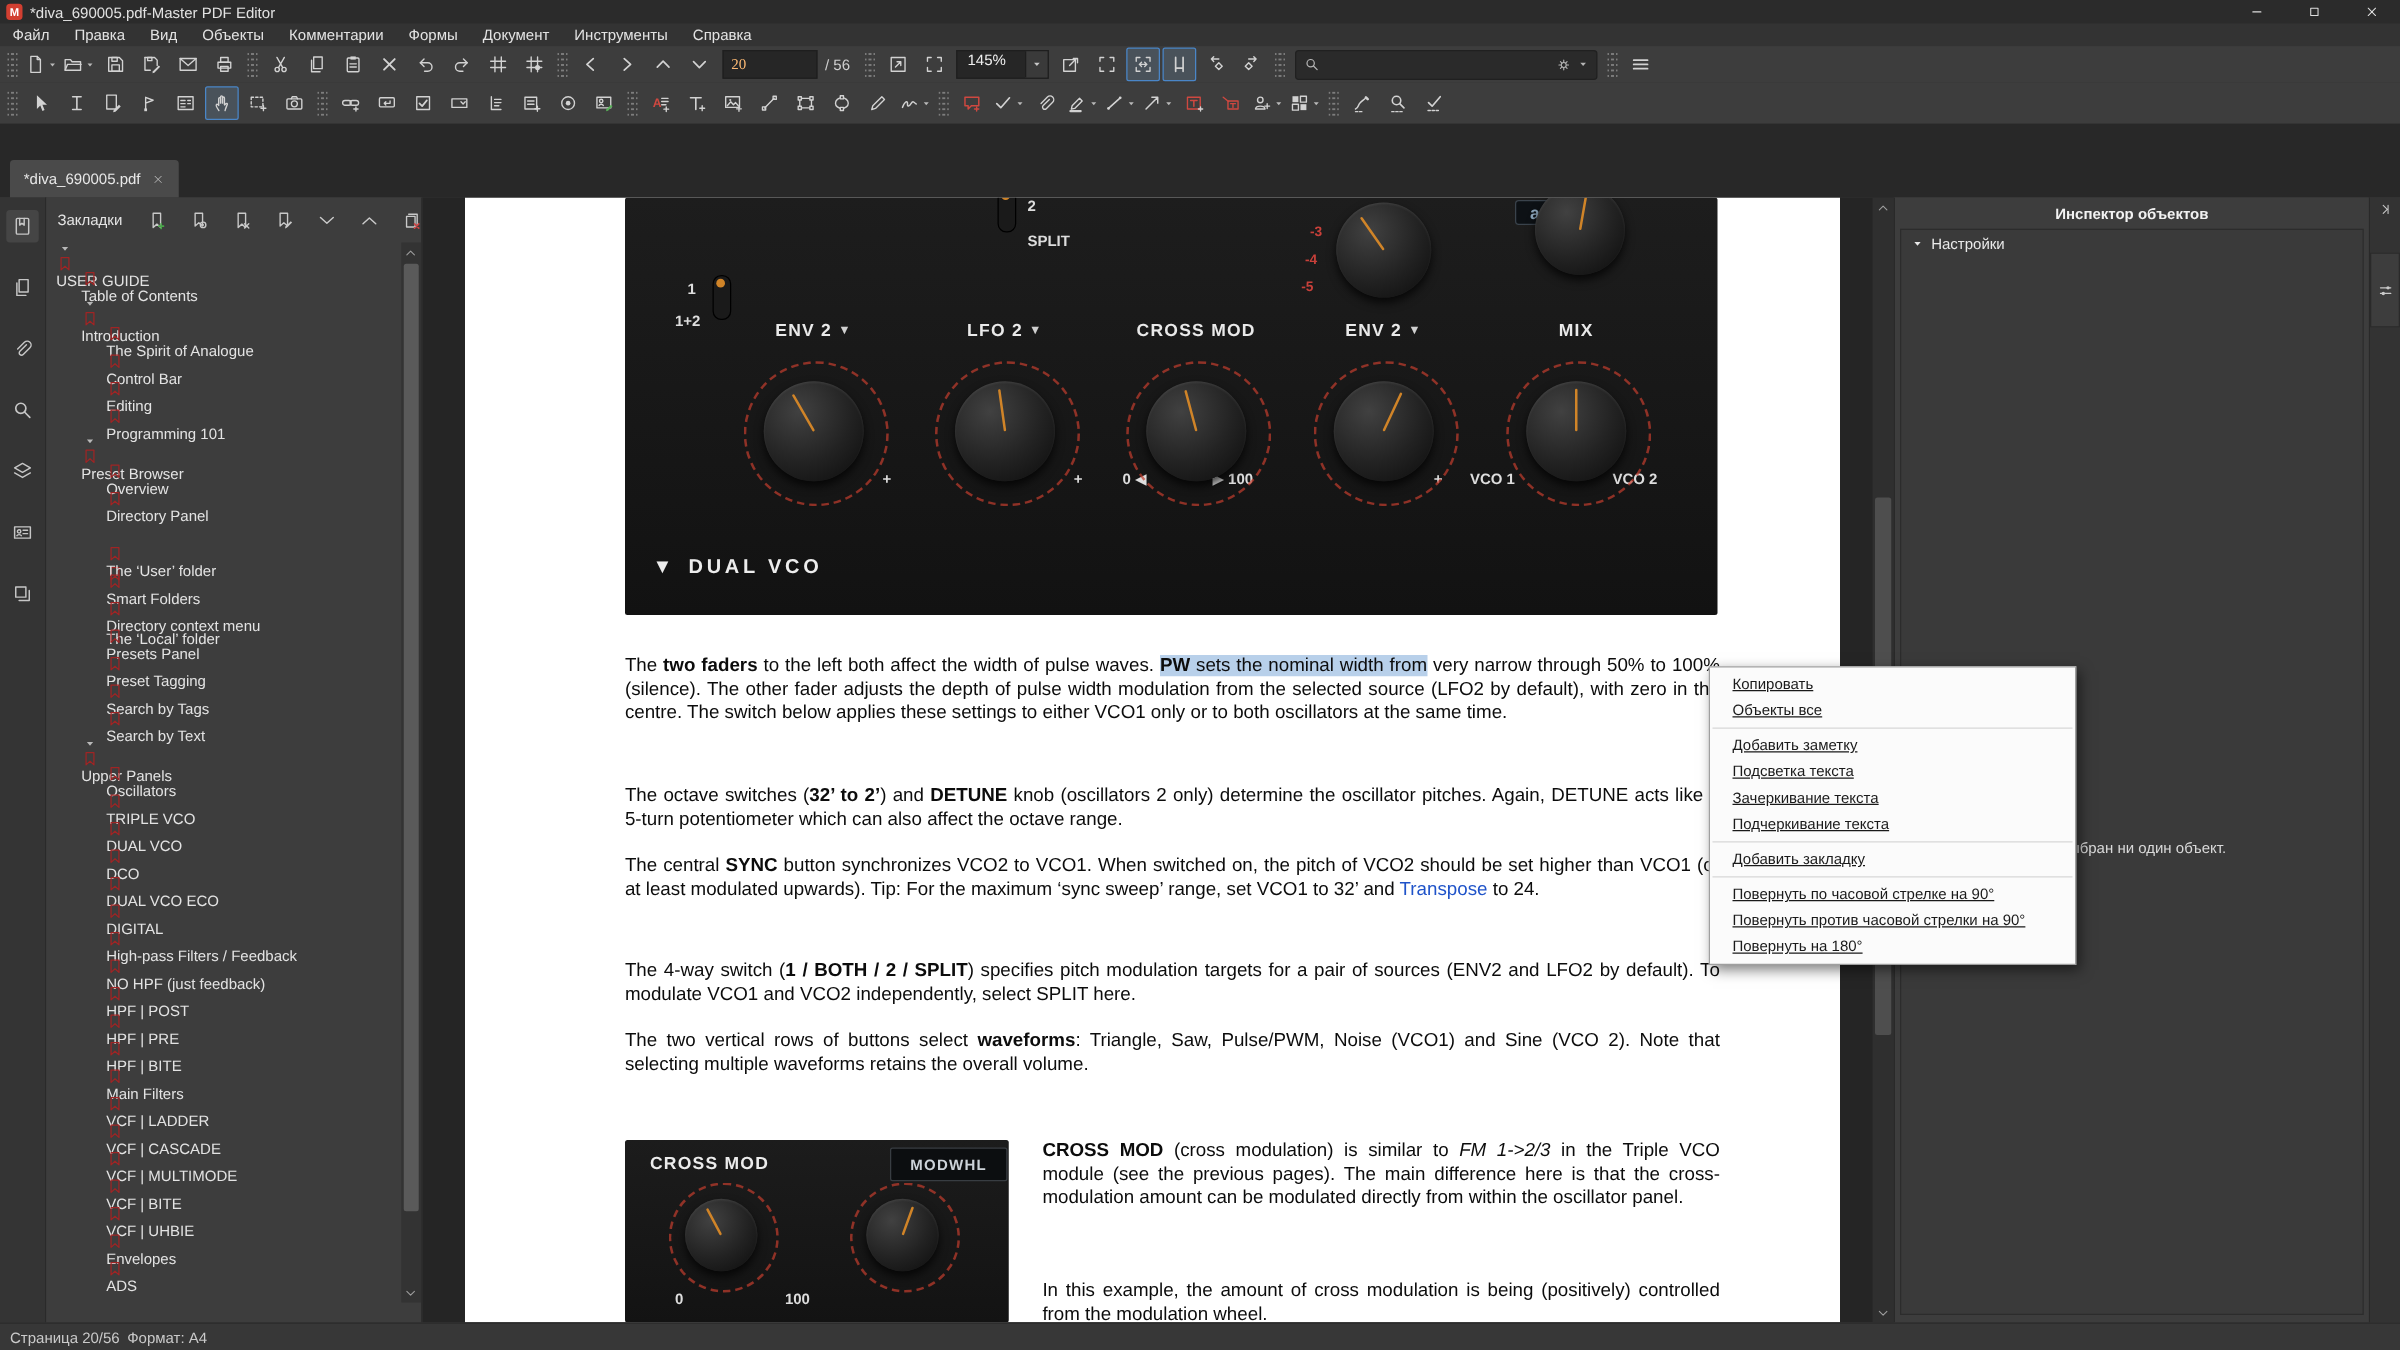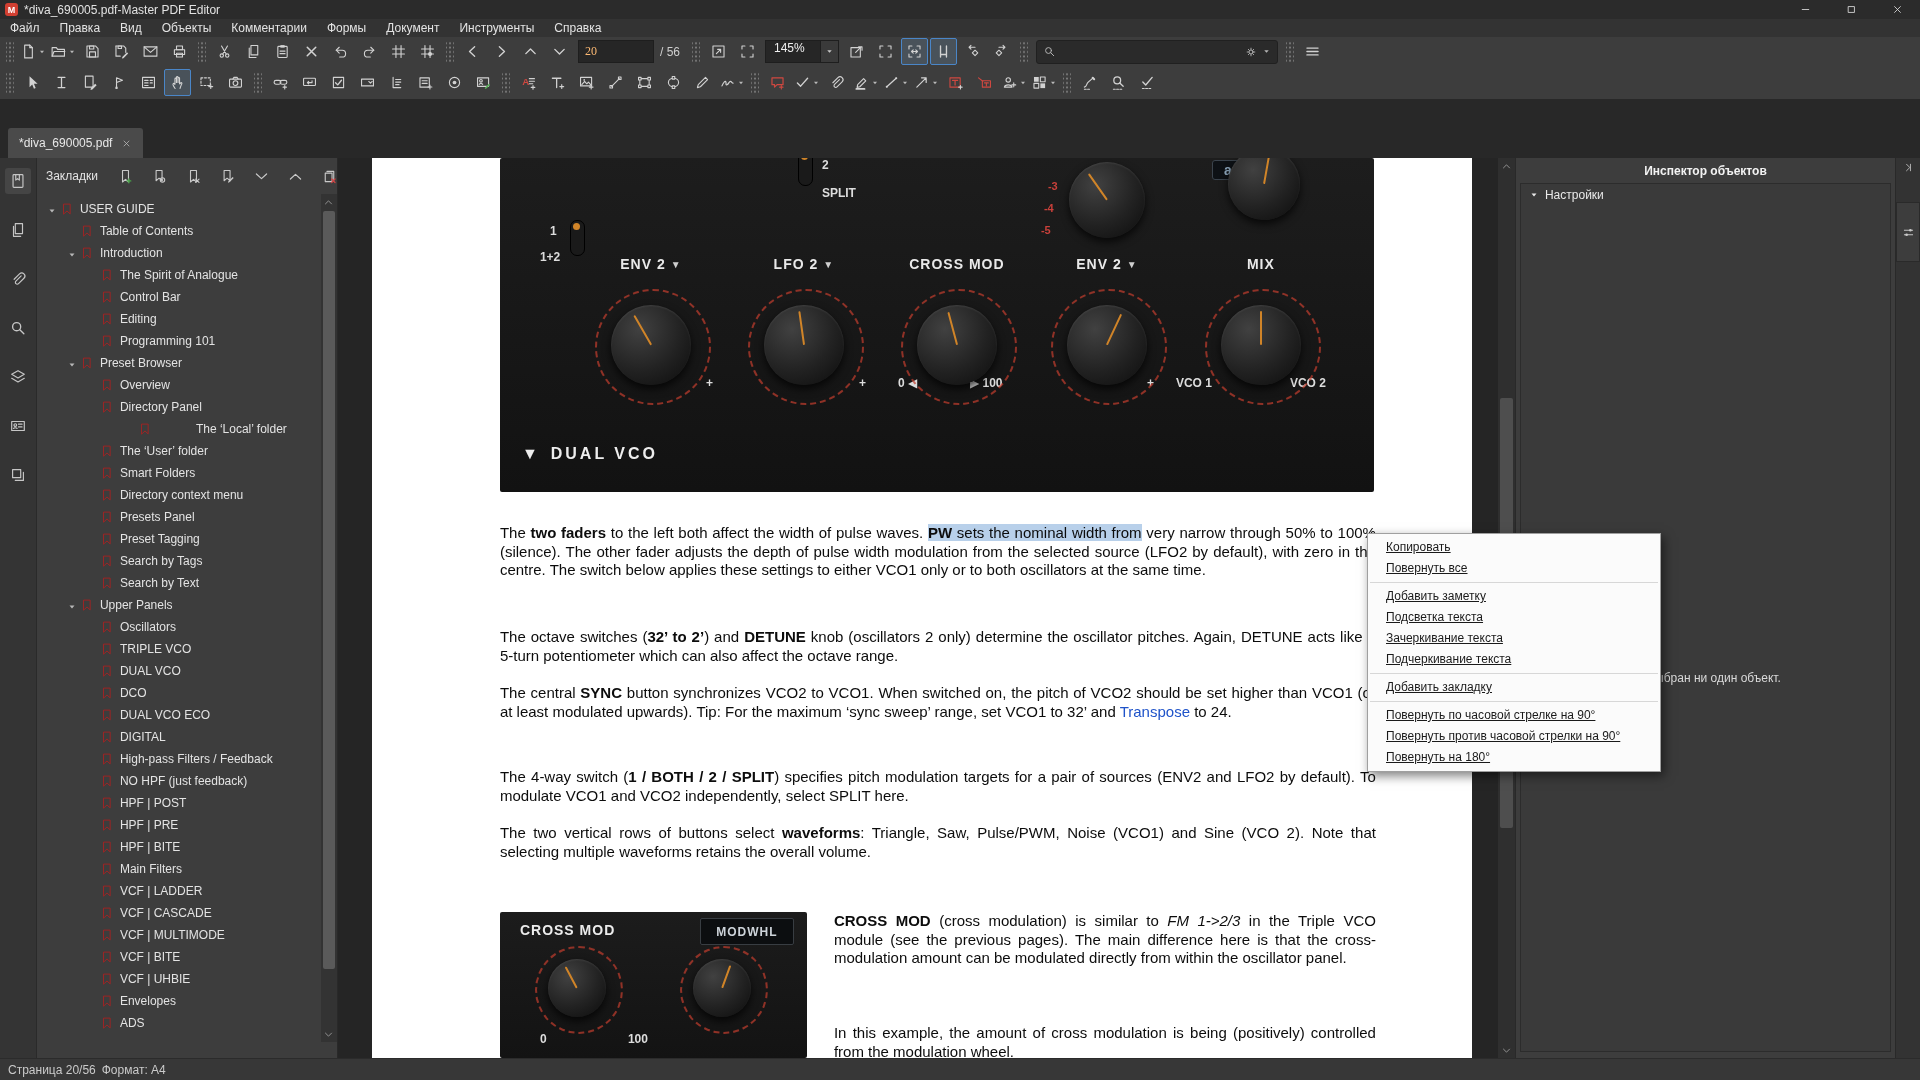--- a/index.html
+++ b/index.html
@@ -45,21 +45,21 @@
   .rail{width:36px;background:#343434;border-right:1px solid #2a2a2a;display:flex;flex-direction:column;align-items:center;padding-top:10px;}
   .rail-item{width:26px;height:26px;margin-bottom:23px;display:flex;align-items:center;justify-content:center;color:#c6c6c6;border-radius:3px;}
   .rail-item.active{background:#454545;}
 
   
   .bm-panel{width:300px;background:#3d3d3d;border-right:1px solid #292929;position:relative;}
   .bm-header{height:36px;display:flex;align-items:center;padding:0 9px;gap:14px;}
   .bm-title{font-size:12px;color:#e4e4e4;margin-right:4px;}
   .bm-tbtn{width:20px;height:20px;display:flex;align-items:center;justify-content:center;color:#c9c9c9;}
   .bm-tree{position:absolute;top:36px;bottom:16px;left:0;right:16px;overflow:hidden;font-size:12px;color:#e3e3e3;}
-  .bm-row{height:22px;display:flex;align-items:flex-end;white-space:nowrap;}
+  .bm-row{height:22px;display:flex;align-items:flex-start;white-space:nowrap;flex-direction:column;}
   .bm-arrow{width:15px;display:flex;justify-content:center;color:#b8b8b8;flex:none;}
   .bm-ic{margin-right:6px;display:flex;flex:none;}
   .bm-scroll{position:absolute;top:36px;bottom:16px;right:0;width:16px;background:#333;}
   .bm-thumb{position:absolute;left:2px;right:2px;top:17px;height:758px;background:#5a5a5a;border-radius:2px;}
   .sarrow{position:absolute;left:0;width:16px;height:16px;display:flex;align-items:center;justify-content:center;color:#9d9d9d;}
 
   
   .doc-area{width:1180px;background:#252525;position:relative;overflow:hidden;}
   .page{position:absolute;left:34px;top:0;width:1100px;height:900px;background:#fff;overflow:hidden;}
   .doc-scroll{position:absolute;right:0;top:0;width:17px;height:900px;background:#2f2f2f;}
@@ -77,21 +77,21 @@
   .tickring{position:absolute;border:2px dashed rgba(196,62,46,.7);border-radius:50%;}
   .klabel{position:absolute;transform:translateX(-50%);color:#e9e9e9;font-weight:bold;font-size:14px;letter-spacing:1px;white-space:nowrap;display:flex;gap:5px;align-items:center;}
   .klabel .kcaret{font-size:10px;color:#cfcfcf;}
   .badge{position:absolute;background:#0d1115;border:1px solid #3a434c;border-radius:3px;color:#8da7bd;font-size:14px;font-weight:bold;padding:1px 11px;}
   .small-lab{position:absolute;color:#ddd;font-size:12px;font-weight:bold;white-space:nowrap;}
   .neg{position:absolute;color:#c8403a;font-size:11px;font-weight:bold;}
   .synth-foot{position:absolute;color:#ededed;font-weight:bold;font-size:16px;letter-spacing:3px;display:flex;gap:10px;align-items:center;}
   .vswitch{position:absolute;width:13px;height:34px;background:#1a1a1a;border:1px solid #000;border-radius:7px;}
   .vswitch::after{content:"";position:absolute;left:2px;top:2px;width:7px;height:7px;border-radius:50%;background:#d08428;}
   .cm-title{position:absolute;left:20px;top:10px;color:#ececec;font-weight:bold;font-size:14px;letter-spacing:1px;}
-  .cm-display{position:absolute;left:200px;top:6px;width:92px;height:25px;background:#0c0e10;border:1px solid #383d42;border-radius:2px;color:#cdd3d9;font-weight:bold;font-size:12px;display:flex;align-items:center;justify-content:center;letter-spacing:1px;}
+  .cm-display{position:absolute;left:212px;top:6px;width:92px;height:25px;background:#0c0e10;border:1px solid #383d42;border-radius:2px;color:#cdd3d9;font-weight:bold;font-size:12px;display:flex;align-items:center;justify-content:center;letter-spacing:1px;}
 
   
   .inspector{width:380px;background:#3d3d3d;border-left:1px solid #292929;position:relative;}
   .insp-title{height:25px;display:flex;align-items:center;justify-content:center;color:#f2f2f2;font-weight:bold;font-size:12px;}
   .insp-box{position:absolute;top:25px;left:4px;right:4px;bottom:6px;background:#3a3a3a;border:1px solid #2c2c2c;}
   .insp-section{height:22px;display:flex;align-items:center;padding:0 8px;color:#e9e9e9;font-size:12px;gap:6px;}
   .insp-empty{position:absolute;top:487px;width:100%;text-align:center;color:#d9d9d9;font-size:12px;}
   .rail-right{width:24px;background:#333;border-left:1px solid #292929;display:flex;flex-direction:column;align-items:center;padding-top:3px;}
   .rr-tab{margin-top:28px;width:22px;height:58px;background:#3d3d3d;border:1px solid #2a2a2a;display:flex;align-items:center;justify-content:center;color:#c9c9c9;}
   .rr-btn{color:#c9c9c9;display:flex;}
@@ -1244,21 +1244,21 @@
             <path d="M4.5 7h11M4.5 13h11" stroke="currentColor" fill="none"></path>
             <circle cx="12.5" cy="7" r="1.8" fill="currentColor"></circle>
             <circle cx="7.5" cy="13" r="1.8" fill="currentColor"></circle>
           </svg>
         </div>
     </div>
   </div>
 
   <div class="ctx" id="ctx">
       <div class="ctx-item">Копировать</div>
-      <div class="ctx-item">Повернуть все</div>
+      <div class="ctx-item">Объекты все</div>
       <div class="ctx-sep"></div>
       <div class="ctx-item">Добавить заметку</div>
       <div class="ctx-item">Подсветка текста</div>
       <div class="ctx-item">Зачеркивание текста</div>
       <div class="ctx-item">Подчеркивание текста</div>
       <div class="ctx-sep"></div>
       <div class="ctx-item">Добавить закладку</div>
       <div class="ctx-sep"></div>
       <div class="ctx-item">Повернуть по часовой стрелке на 90°</div>
       <div class="ctx-item">Повернуть против часовой стрелки на 90°</div>

